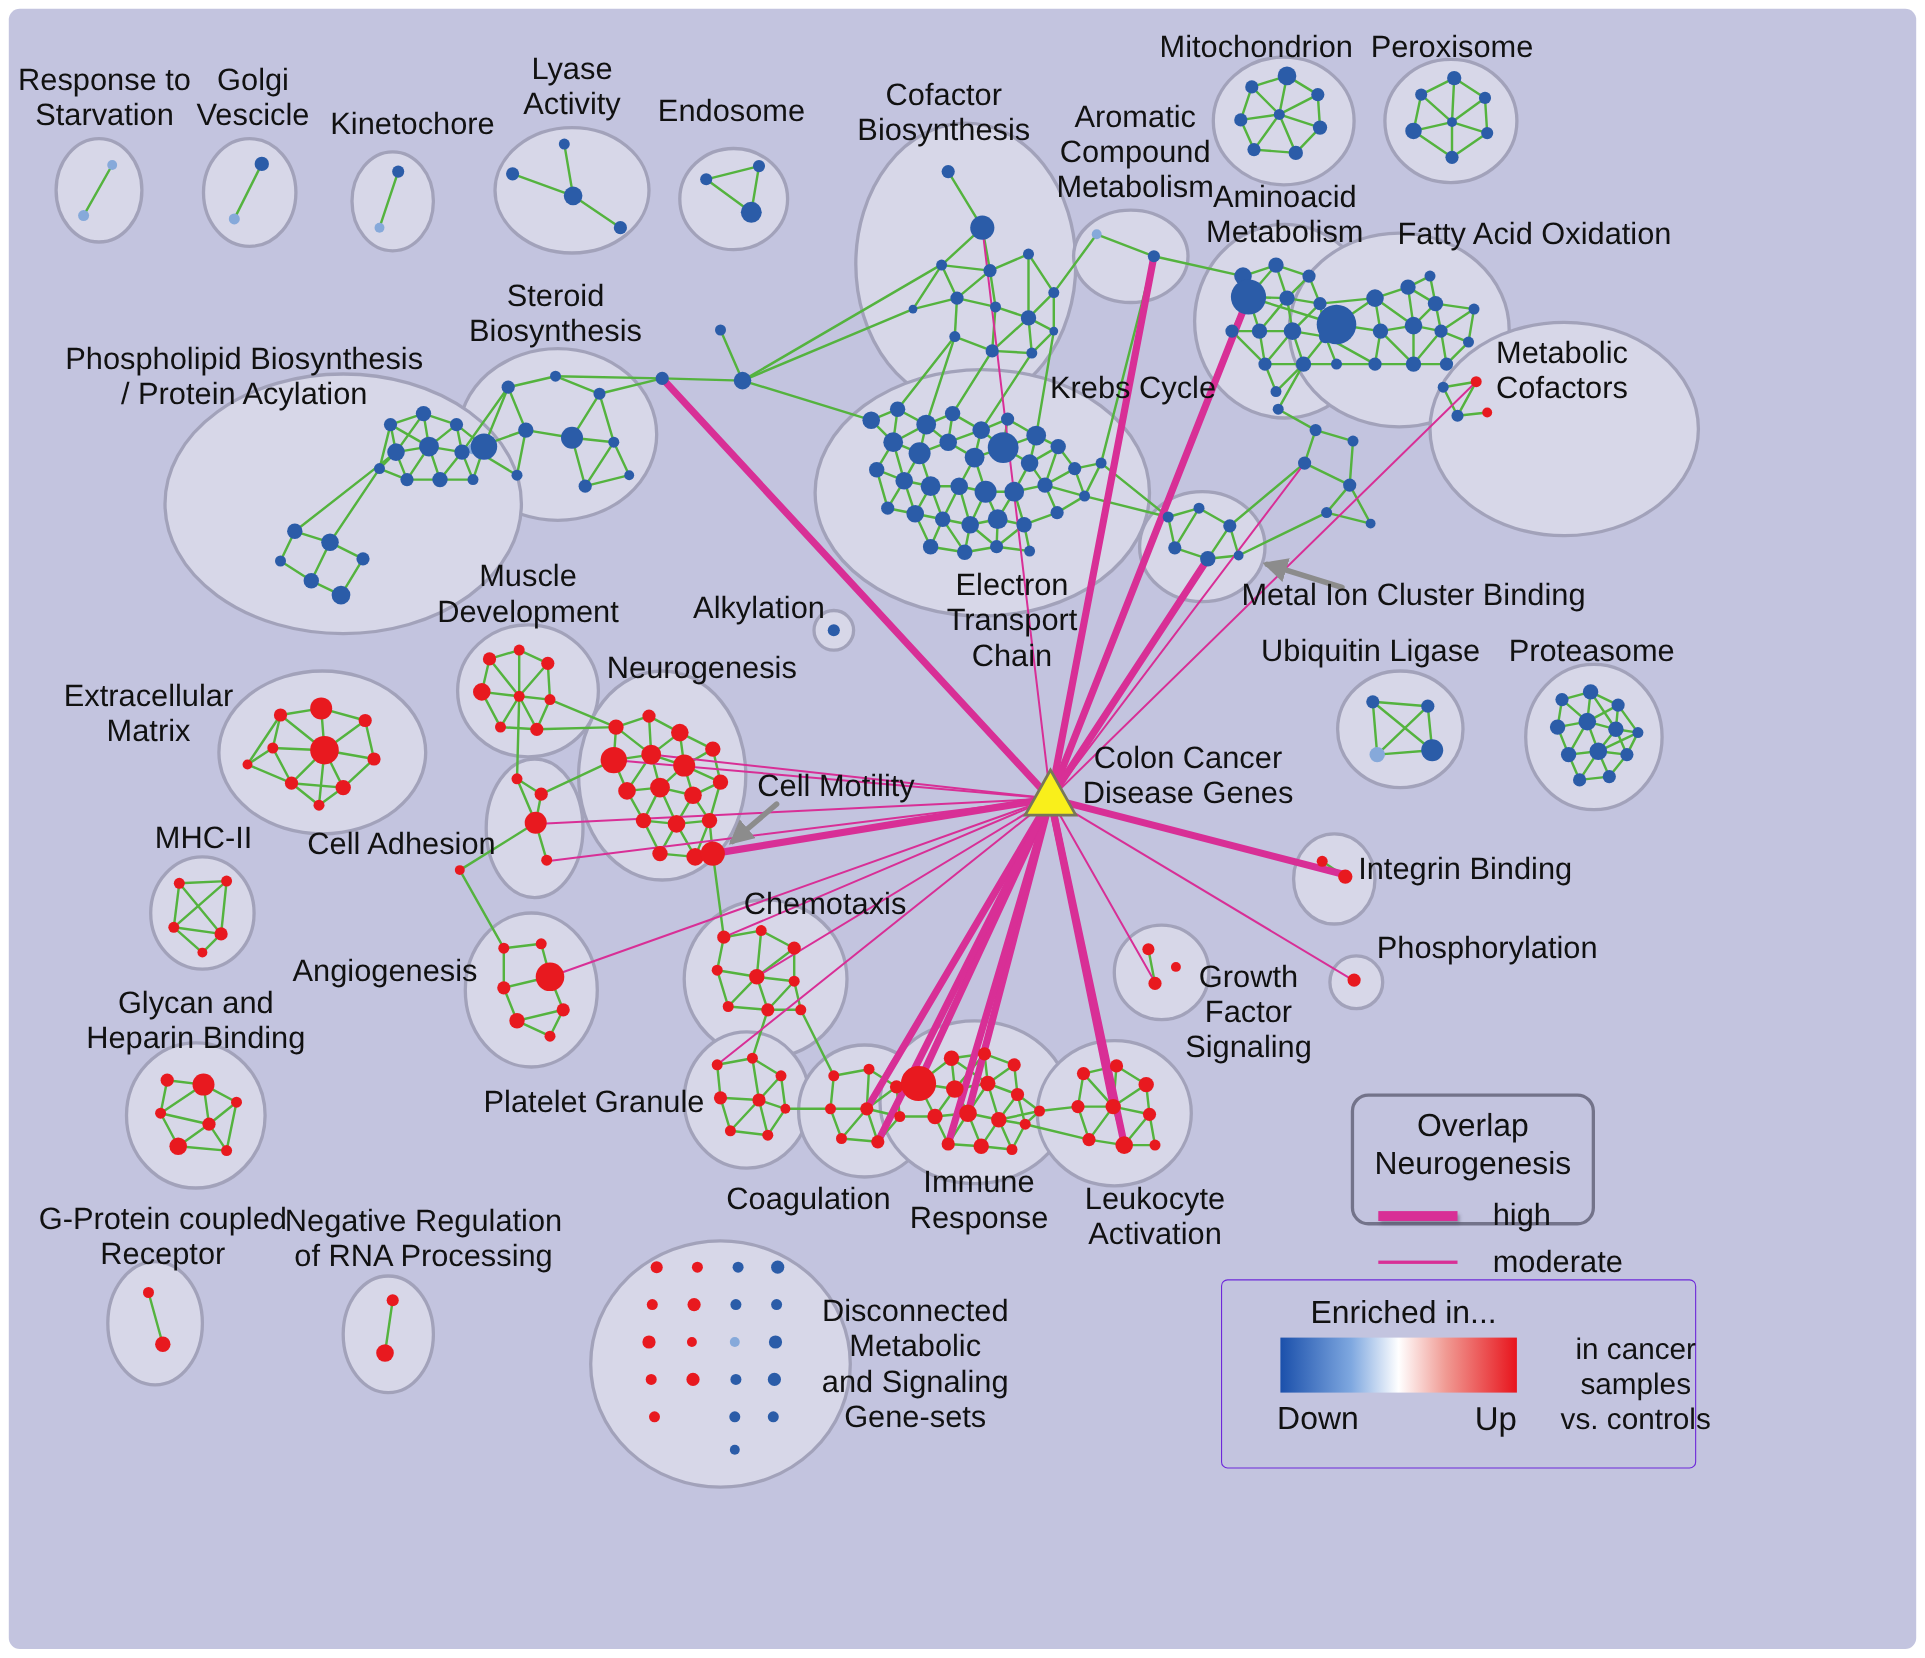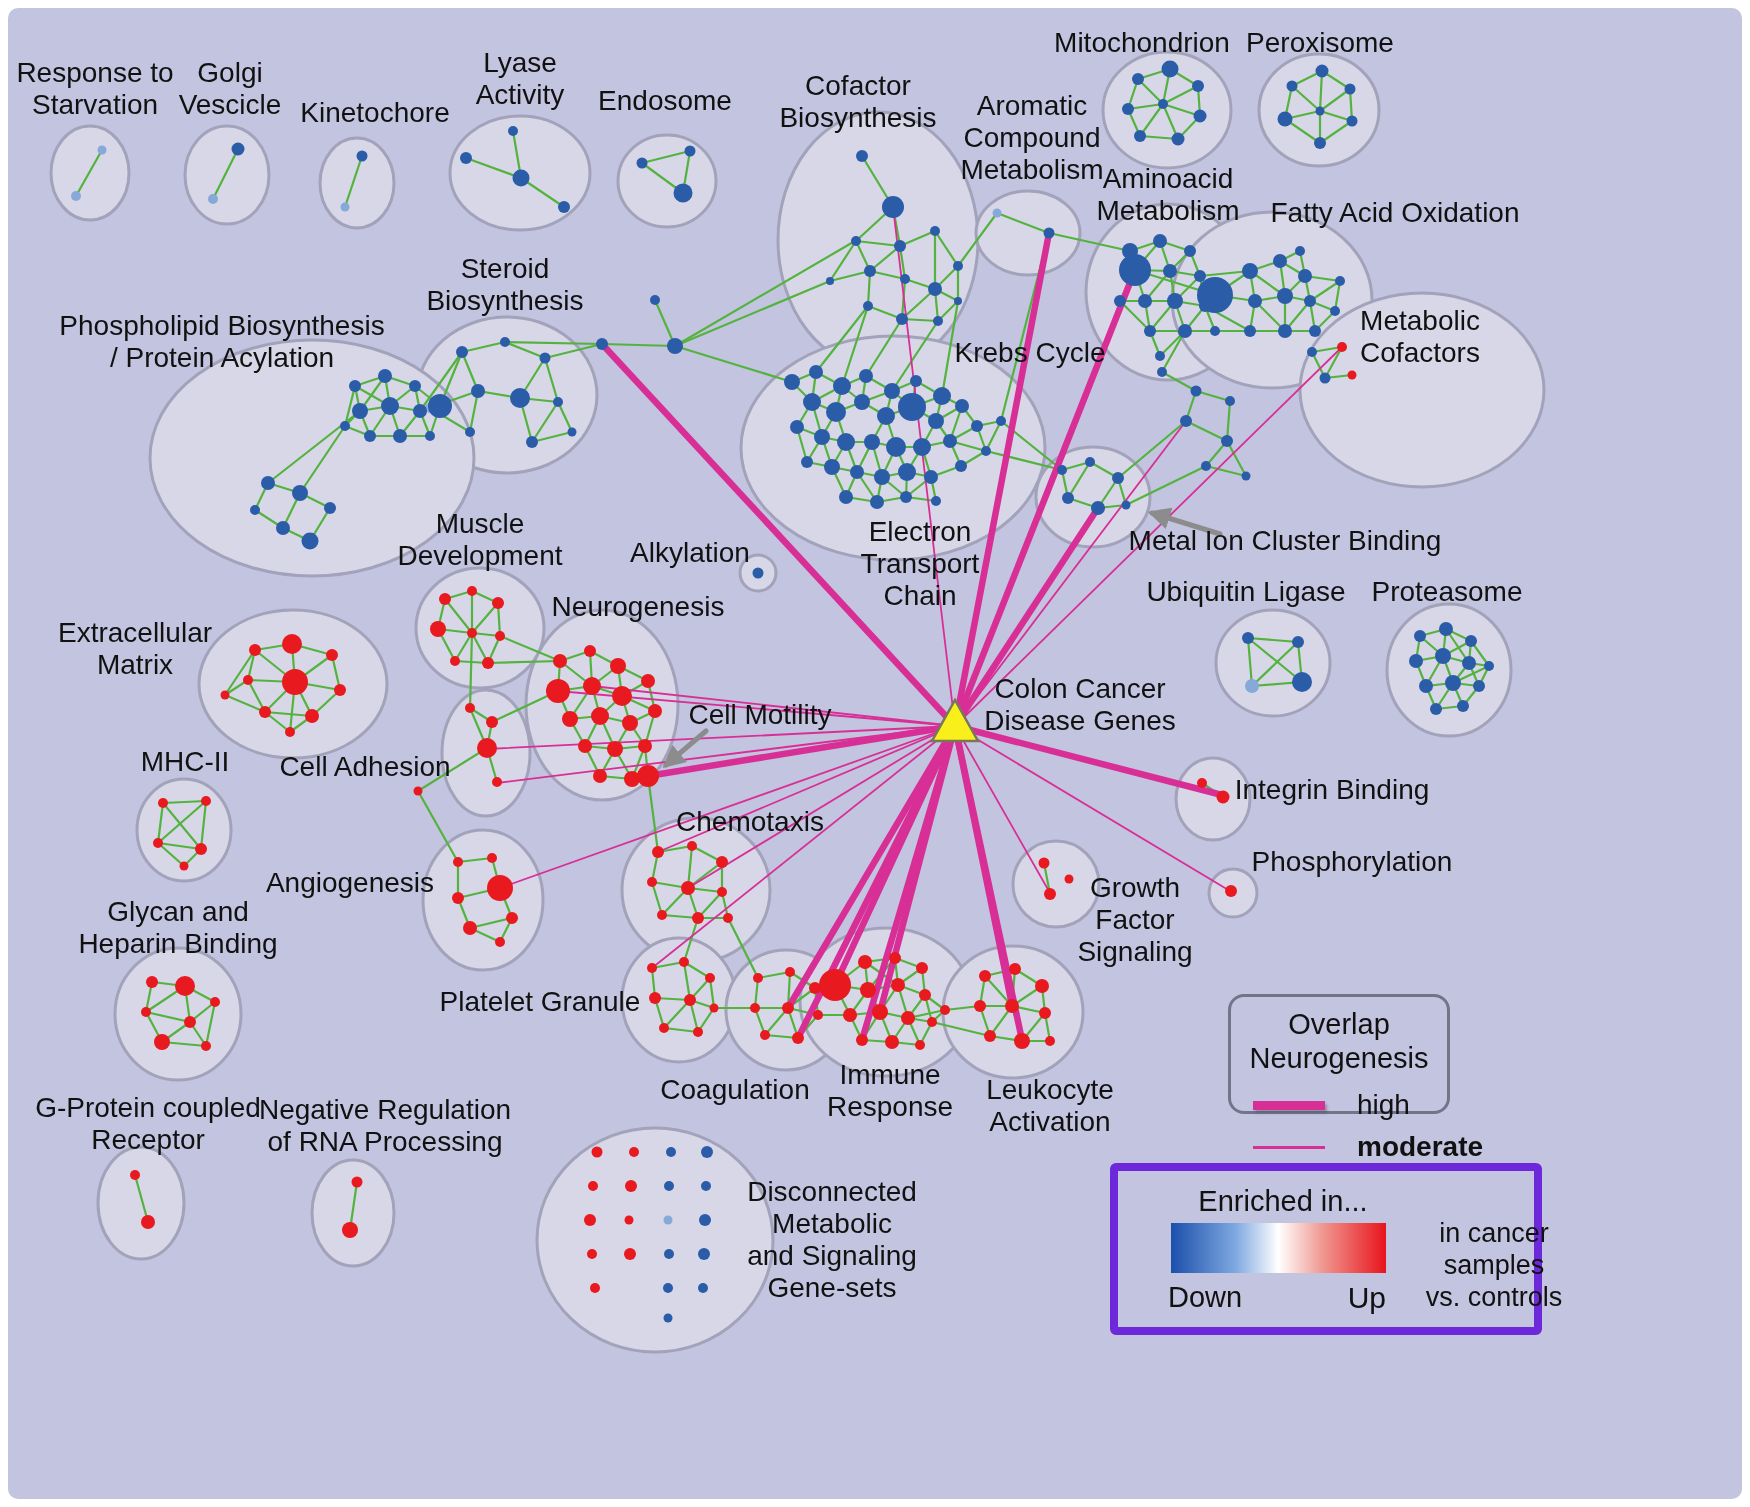--- a/index.html
+++ b/index.html
@@ -6,21 +6,21 @@
     --bg:#c3c4df; --magenta:#d82f96; --legend_border:#73738a; --label:#111111;
   }
   html,body{margin:0;padding:0;background:#ffffff;}
   .page{position:relative;width:1750px;height:1507px;background:#ffffff;overflow:hidden;
         font-family:"Liberation Sans",sans-serif;}
   svg{position:absolute;left:0;top:0;}
   text.lbl{font-family:"Liberation Sans",sans-serif;font-size:28px;fill:var(--label);}
   .cluster-ellipse{fill:var(--ellipse_fill);stroke:var(--ellipse_stroke);stroke-width:3;}
   .legend{position:absolute;box-sizing:border-box;color:var(--label);}
   .legend-overlap{border:3px solid var(--legend_border);border-radius:16px;}
-  .legend-enriched{border:8px solid #6d28d9;border-radius:6px;}
+  .legend-enriched{border:1px solid #6d28d9;border-radius:6px;}
   .lg1-title{position:absolute;top:10px;left:0;width:100%;text-align:center;
              font-size:29px;line-height:34px;}
   .lg-row{position:absolute;left:22px;display:flex;align-items:center;gap:32px;font-size:28px;}
   .sw-high{width:72px;height:9px;background:var(--magenta);box-shadow:2px 3px 3px rgba(80,80,100,.45);}
   .sw-mod{width:72px;height:3px;background:var(--magenta);}
   .lg2-title{position:absolute;left:0;top:14px;width:330px;text-align:center;font-size:29px;}
   .grad-bar{position:absolute;left:53px;top:52px;width:215px;height:50px;}
   .down-lbl{position:absolute;left:50px;top:110px;font-size:29px;}
   .up-lbl{position:absolute;left:186px;top:110px;width:82px;text-align:right;font-size:30px;}
   .note{position:absolute;left:276px;top:46px;width:152px;text-align:center;
@@ -1061,21 +1061,21 @@
 
   <div class="legend legend-overlap" style="left:1228px;top:994px;width:222px;height:120px;">
     <div class="lg1-title">
       <div>Overlap</div>
       <div>Neurogenesis</div>
     </div>
     <div class="lg-row" style="top:92px;">
       <span class="sw-high"></span>
       <span>high</span>
     </div>
-    <div class="lg-row" style="top:134px;font-weight:bold;">
+    <div class="lg-row" style="top:134px;">
       <span class="sw-mod"></span>
       <span>moderate</span>
     </div>
   </div>
 
   <div class="legend legend-enriched" style="left:1110px;top:1163px;width:432px;height:172px;">
     <div class="lg2-title">Enriched in...</div>
     <div class="grad-bar" style="background: linear-gradient(to right, rgb(27, 80, 171) 0%, rgb(127, 168, 224) 30%, rgb(255, 255, 255) 50%, rgb(240, 154, 147) 70%, rgb(232, 20, 28) 100%);"></div>
     <div class="down-lbl">Down</div>
     <div class="up-lbl">Up</div>

